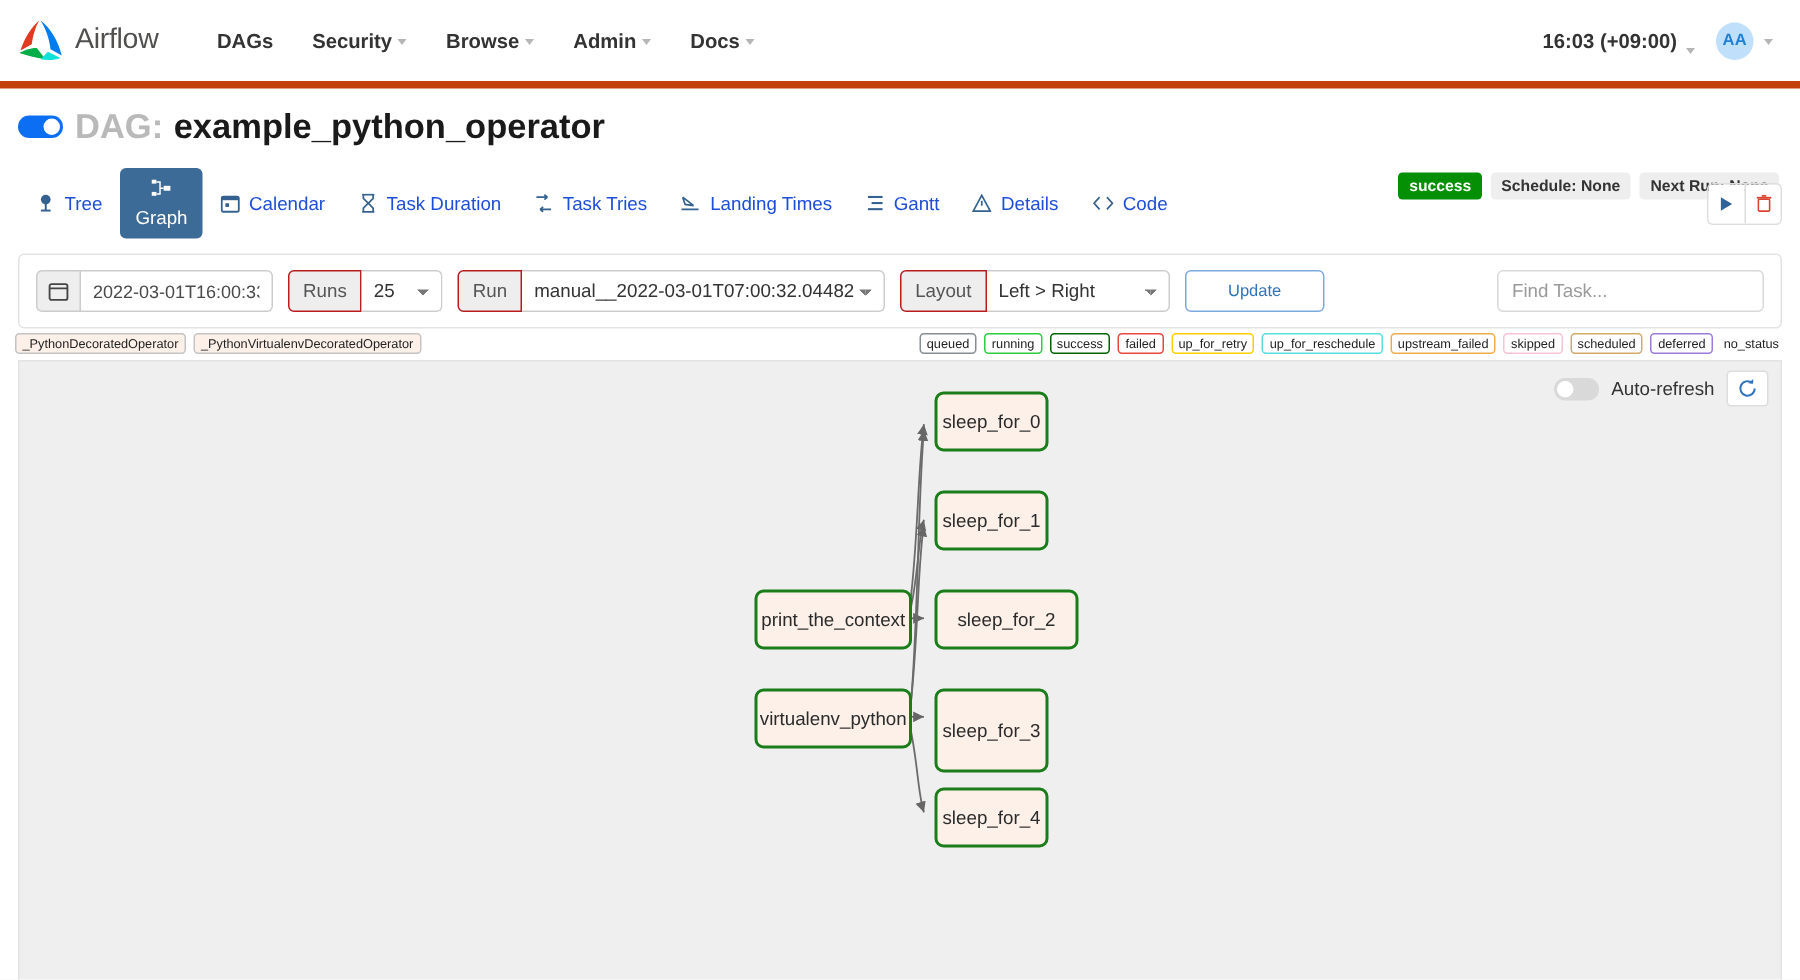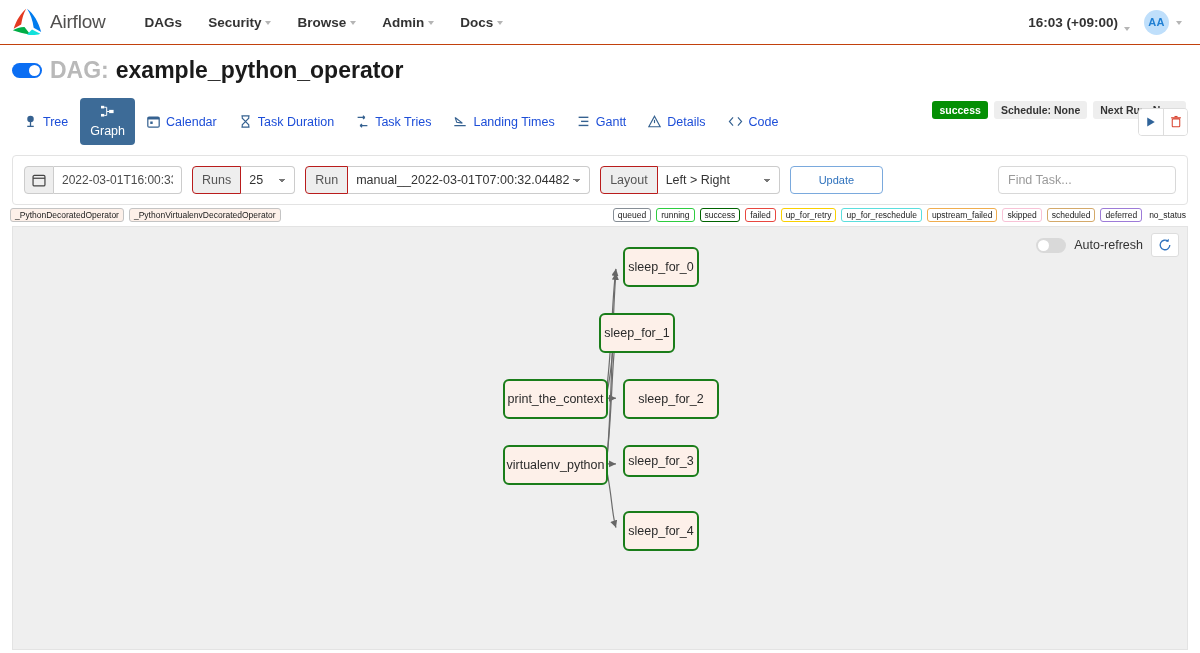--- a/index.html
+++ b/index.html
@@ -6,25 +6,25 @@
   html, body {
     margin: 0; padding: 0;
     width: 1200px; height: 653px;
     background: #fff;
     font-family: "Liberation Sans", sans-serif;
     overflow: hidden;
   }
 
   
   .navbar {
-    height: 45px;
+    height: 59px;
     display: flex;
     align-items: center;
     padding: 0 18px 0 10px;
-    border-bottom: 1px solid #c2410c;
+    border-bottom: 5px solid #c2410c;
     background: #fff;
   }
   .brand {
     display: flex; align-items: center; gap: 6px;
     margin-right: 26px;
   }
   .brand-logo { width: 34px; height: 30px; display:block; }
   .brand-text {
     font-size: 19px; color: #51504f; letter-spacing: -0.2px;
   }
@@ -453,25 +453,25 @@
 
   <div class="gnode" style="left:490px; top:152px; width:105px; height:40px;">
     <span>print_the_context</span>
   </div>
   <div class="gnode" style="left:490px; top:218px; width:105px; height:40px;">
     <span>virtualenv_python</span>
   </div>
   <div class="gnode" style="left:610px; top:20px; width:76px; height:40px;">
     <span>sleep_for_0</span>
   </div>
-  <div class="gnode" style="left:586px; top:86px; width:76px; height:40px;">
+  <div class="gnode" style="left:610px; top:86px; width:76px; height:40px;">
     <span>sleep_for_1</span>
   </div>
   <div class="gnode" style="left:610px; top:152px; width:96px; height:40px;">
     <span>sleep_for_2</span>
   </div>
-  <div class="gnode" style="left:610px; top:218px; width:76px; height:32px;">
+  <div class="gnode" style="left:610px; top:218px; width:76px; height:56px;">
     <span>sleep_for_3</span>
   </div>
   <div class="gnode" style="left:610px; top:284px; width:76px; height:40px;">
     <span>sleep_for_4</span>
   </div>
 </div>
 
 </body></html>

